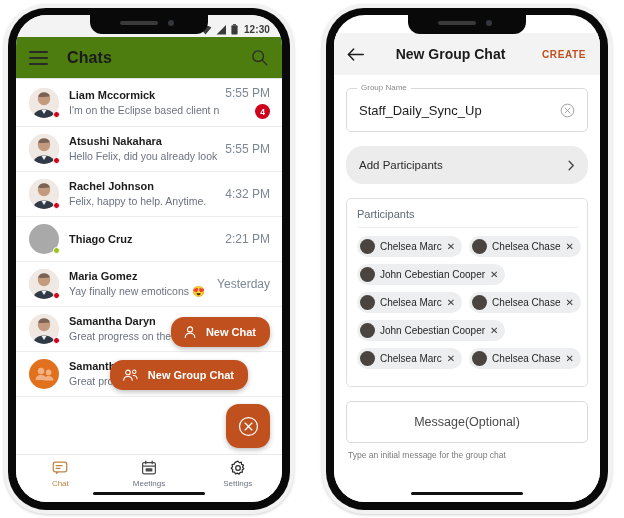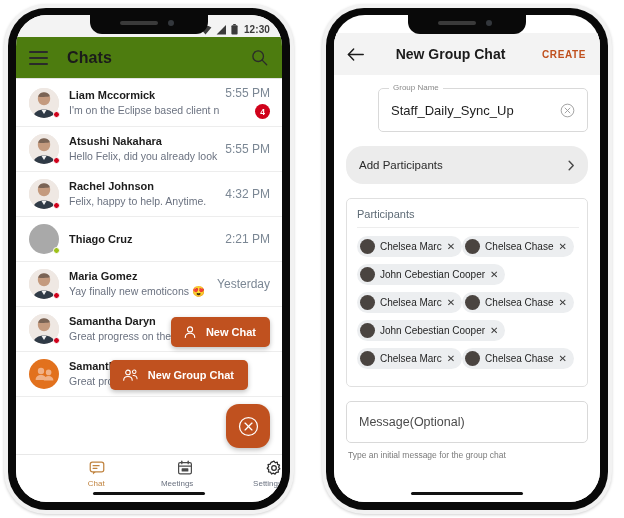--- a/index.html
+++ b/index.html
@@ -131,21 +131,21 @@
     background: #d0021b; color: #fff;
     font-size: 8.5px; font-weight: 700;
     display: flex; align-items: center; justify-content: center;
   }
 
   
   .fabwrap { position: absolute; right: 12px; z-index: 25; }
   .fabpill {
     display: flex; align-items: center; gap: 9px;
     background: #c0511f; color: #fff;
-    border-radius: 5px;
+    border-radius: 13px;
     padding: 8px 14px 8px 12px;
     font-size: 11px; font-weight: 700;
     box-shadow: 0 2px 5px rgba(0,0,0,.25);
     white-space: nowrap;
   }
   .fab-newchat { top: 302px; }
   .fab-newgroup { top: 345px; right: 34px; }
   .fab-close {
     top: 389px;
     width: 44px; height: 44px;
@@ -158,21 +158,21 @@
   
   .bottomnav {
     position: absolute; left: 0; right: 0; bottom: 0;
     height: 48px; background: #fff;
     border-top: 1px solid #e8e8e8;
     display: flex; align-items: flex-start; padding-top: 5px;
     z-index: 20;
   }
   .navitem {
     flex: 1; display: flex; flex-direction: column;
-    align-items: flex-end; gap: 3px;
+    align-items: center; gap: 3px;
     font-size: 8px; color: #6b7280;
   }
   .navitem.active { color: #c0833f; }
 
   
   .rscreenbg { background: #ffffff; height: 100%; position: relative; }
   .rappbar {
     height: 42px; background: #f3f3f3;
     display: flex; align-items: center;
     padding: 0 14px 0 13px;
@@ -184,21 +184,21 @@
   }
   .create {
     font-size: 10px; font-weight: 700; color: #c0511f; letter-spacing: .6px;
   }
   .rbody { padding: 13px 12px 0 12px; }
 
   .field {
     position: relative;
     border: 1px solid #d9d9d9; border-radius: 5px;
     height: 44px; display: flex; align-items: center;
-    padding: 0 12px; background: #fff; margin-left: 32px;
+    padding: 0 12px; background: #fff;
   }
   .field-legend {
     position: absolute; top: -6px; left: 10px;
     background: #fff; padding: 0 4px;
     font-size: 8px; color: #8a8a8a;
   }
   .field-value { flex: 1; font-size: 13px; color: #1d1d1d; }
   .clear-btn { width: 15px; height: 15px; flex: 0 0 15px; }
 
   .rowbtn {
@@ -213,39 +213,39 @@
   .card {
     margin-top: 14px;
     border: 1px solid #e0e0e0; border-radius: 5px;
     background: #fff; padding: 9px 8px 10px 10px;
   }
   .card-title {
     font-size: 11px; color: #5d6a75;
     padding-bottom: 7px; border-bottom: 1px solid #ededed;
     margin-bottom: 8px;
   }
-  .chiprow { display: flex; margin-bottom: 7px; }
+  .chiprow { display: flex; gap: 7px; margin-bottom: 7px; }
   .chip {
     display: flex; align-items: center; gap: 5px;
     background: #eceef0; border-radius: 11px;
     height: 21px; padding: 0 7px 0 3px;
     font-size: 10px; color: #1f1f1f;
     white-space: nowrap;
   }
   .chip .cav {
     width: 15px; height: 15px; border-radius: 50%;
     background: #4a4440; flex: 0 0 15px;
   }
   .chip .cx { font-size: 10px; color: #3a3a3a; line-height: 1; }
 
   .msgfield {
     margin-top: 14px;
     border: 1px solid #d9d9d9; border-radius: 5px;
     height: 42px; display: flex; align-items: center; padding: 0 12px;
-    font-size: 12.5px; color: #4a4a4a;
+    font-size: 12.5px; color: #4a4a4a; justify-content: center;
   }
   .helper { font-size: 8.5px; color: #7b7b7b; margin-top: 7px; padding-left: 2px; }
 </style>
 </head>
 <body>
 
 <div class="stage">
 
   <div class="phone left">
     <div class="bezel">

